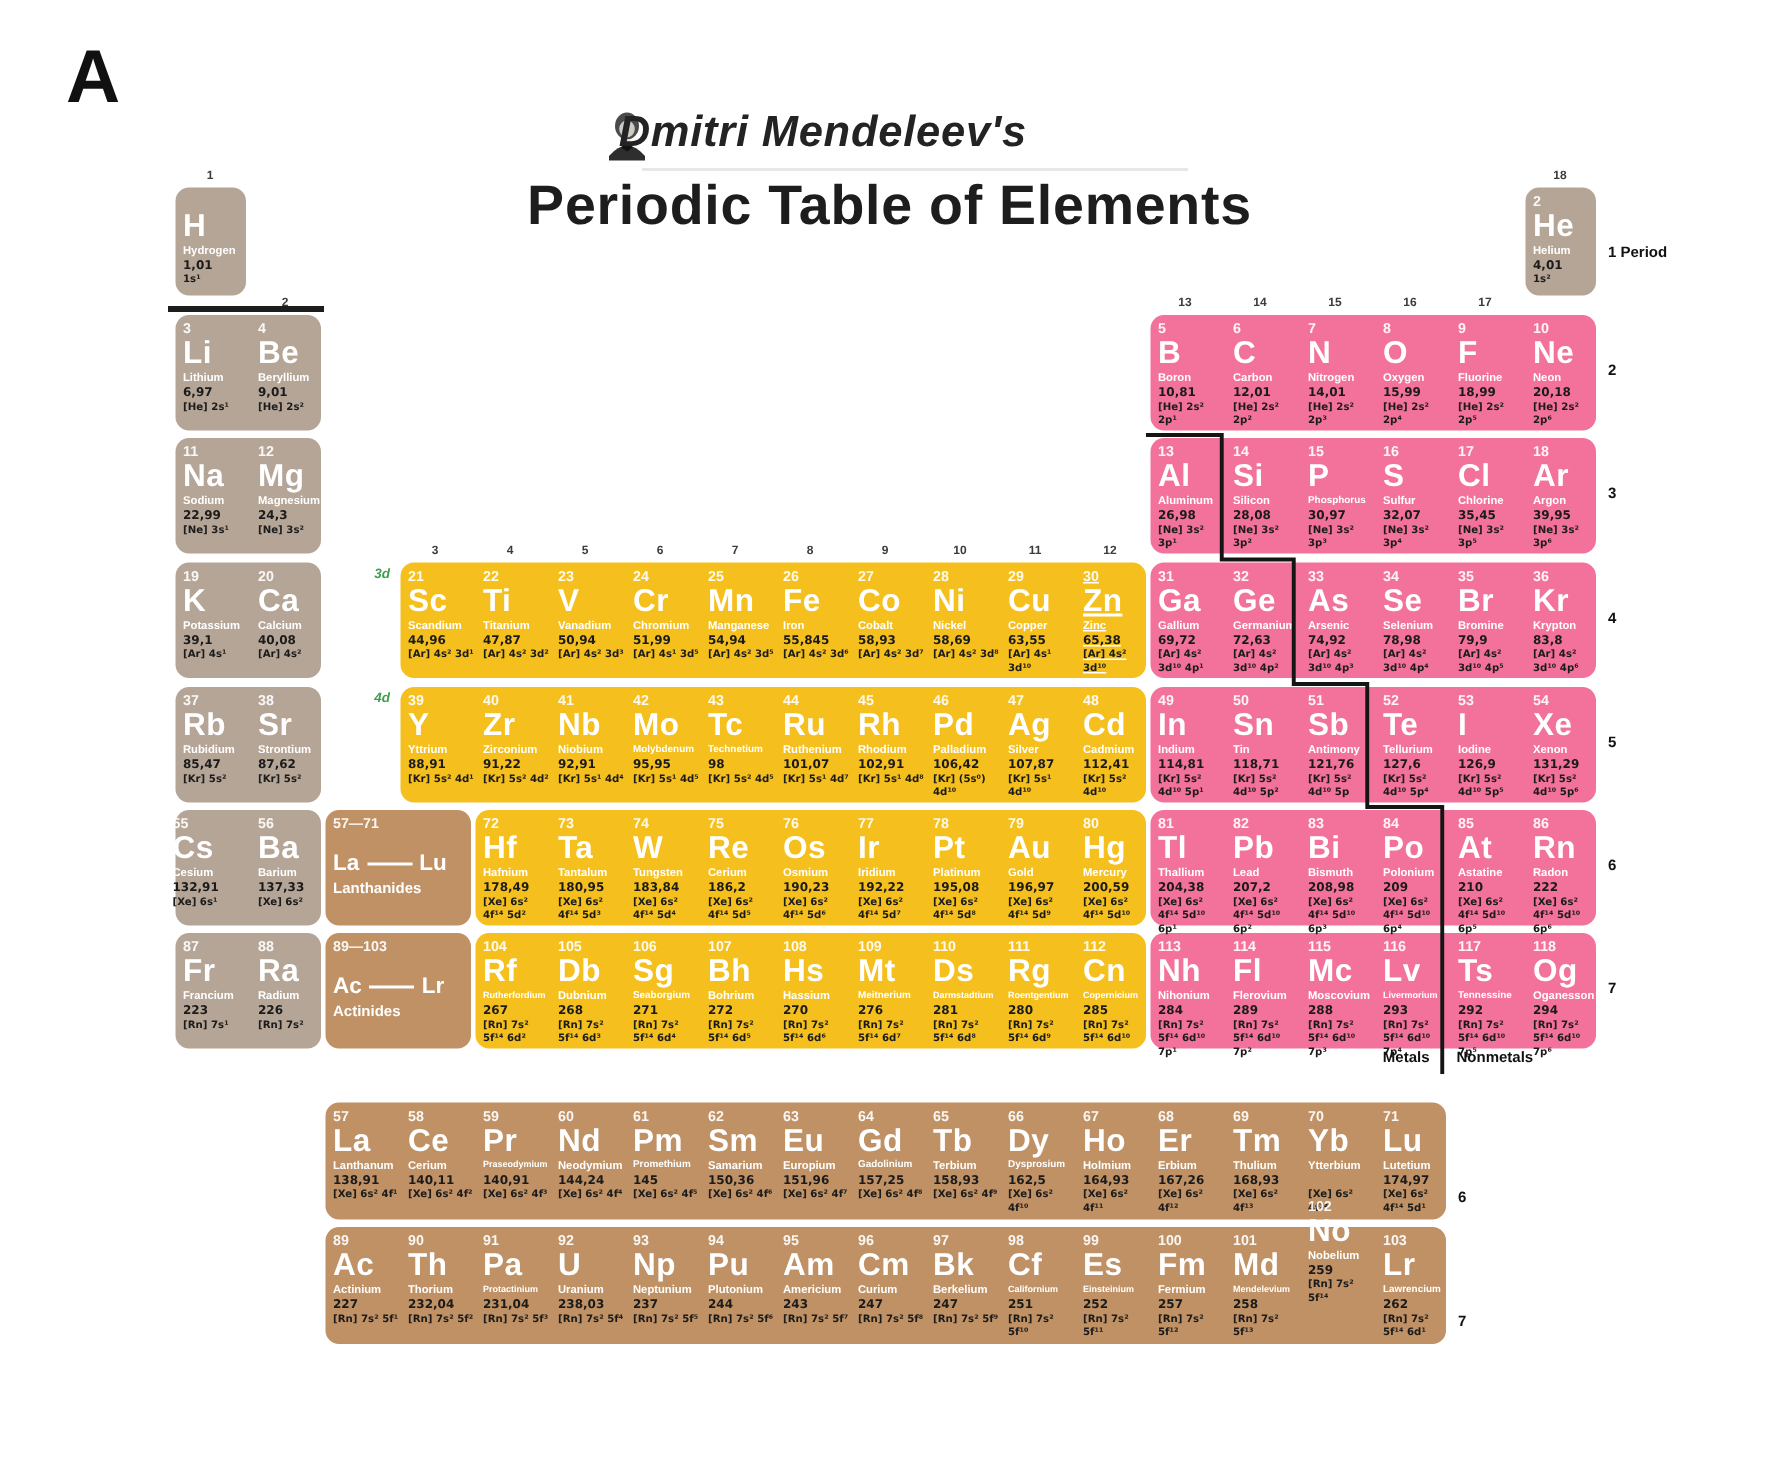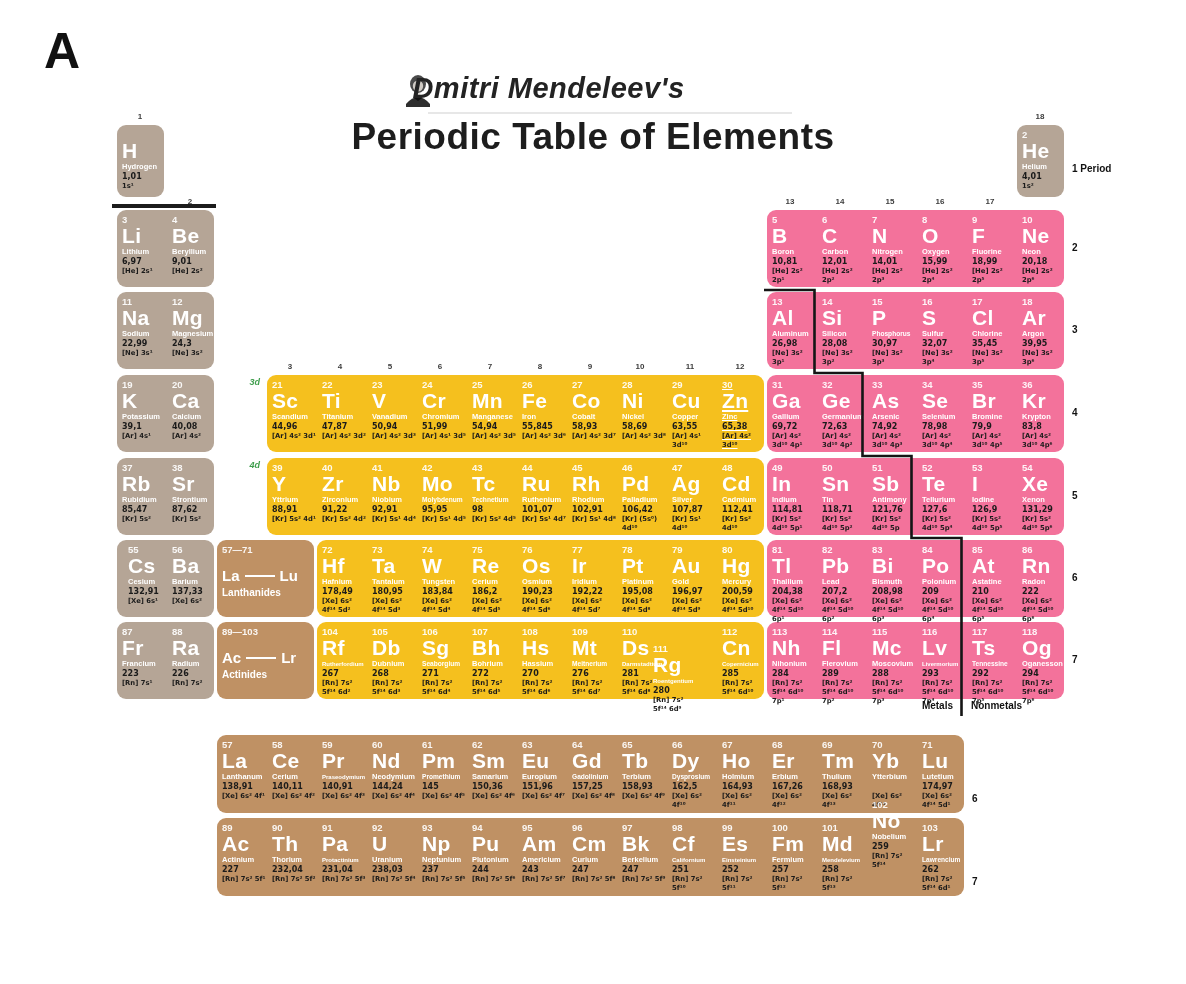--- a/index.html
+++ b/index.html
@@ -449,21 +449,21 @@
         <div class="mass">126,9</div>
         <div class="cfg">[Kr] 5s² 4d¹⁰ 5p⁵</div>
       </div>
       <div class="cell" style="left: 1015px; top: 458px;">
         <div class="num">54</div>
         <div class="sym">Xe</div>
         <div class="nm">Xenon</div>
         <div class="mass">131,29</div>
         <div class="cfg">[Kr] 5s² 4d¹⁰ 5p⁶</div>
       </div>
-      <div class="cell" style="left: 121px; top: 540px;">
+      <div class="cell" style="left: 108px; top: 540px;">
         <div class="num">55</div>
         <div class="sym">Cs</div>
         <div class="nm">Cesium</div>
         <div class="mass">132,91</div>
         <div class="cfg">[Xe] 6s¹</div>
       </div>
       <div class="cell" style="left: 165px; top: 540px;">
         <div class="num">56</div>
         <div class="sym">Ba</div>
         <div class="nm">Barium</div>
@@ -631,21 +631,21 @@
         <div class="mass">276</div>
         <div class="cfg">[Rn] 7s² 5f¹⁴ 6d⁷</div>
       </div>
       <div class="cell" style="left: 615px; top: 622px;">
         <div class="num">110</div>
         <div class="sym">Ds</div>
         <div class="nm n11">Darmstadtium</div>
         <div class="mass">281</div>
         <div class="cfg">[Rn] 7s² 5f¹⁴ 6d⁸</div>
       </div>
-      <div class="cell" style="left: 646px; top: 622px; margin-top: 17px;">
+      <div class="cell" style="left: 665px; top: 622px;">
         <div class="num">111</div>
         <div class="sym">Rg</div>
         <div class="nm n11">Roentgentium</div>
         <div class="mass">280</div>
         <div class="cfg">[Rn] 7s² 5f¹⁴ 6d⁹</div>
       </div>
       <div class="cell" style="left: 715px; top: 622px;">
         <div class="num">112</div>
         <div class="sym">Cn</div>
         <div class="nm n11">Copernicium</div>

